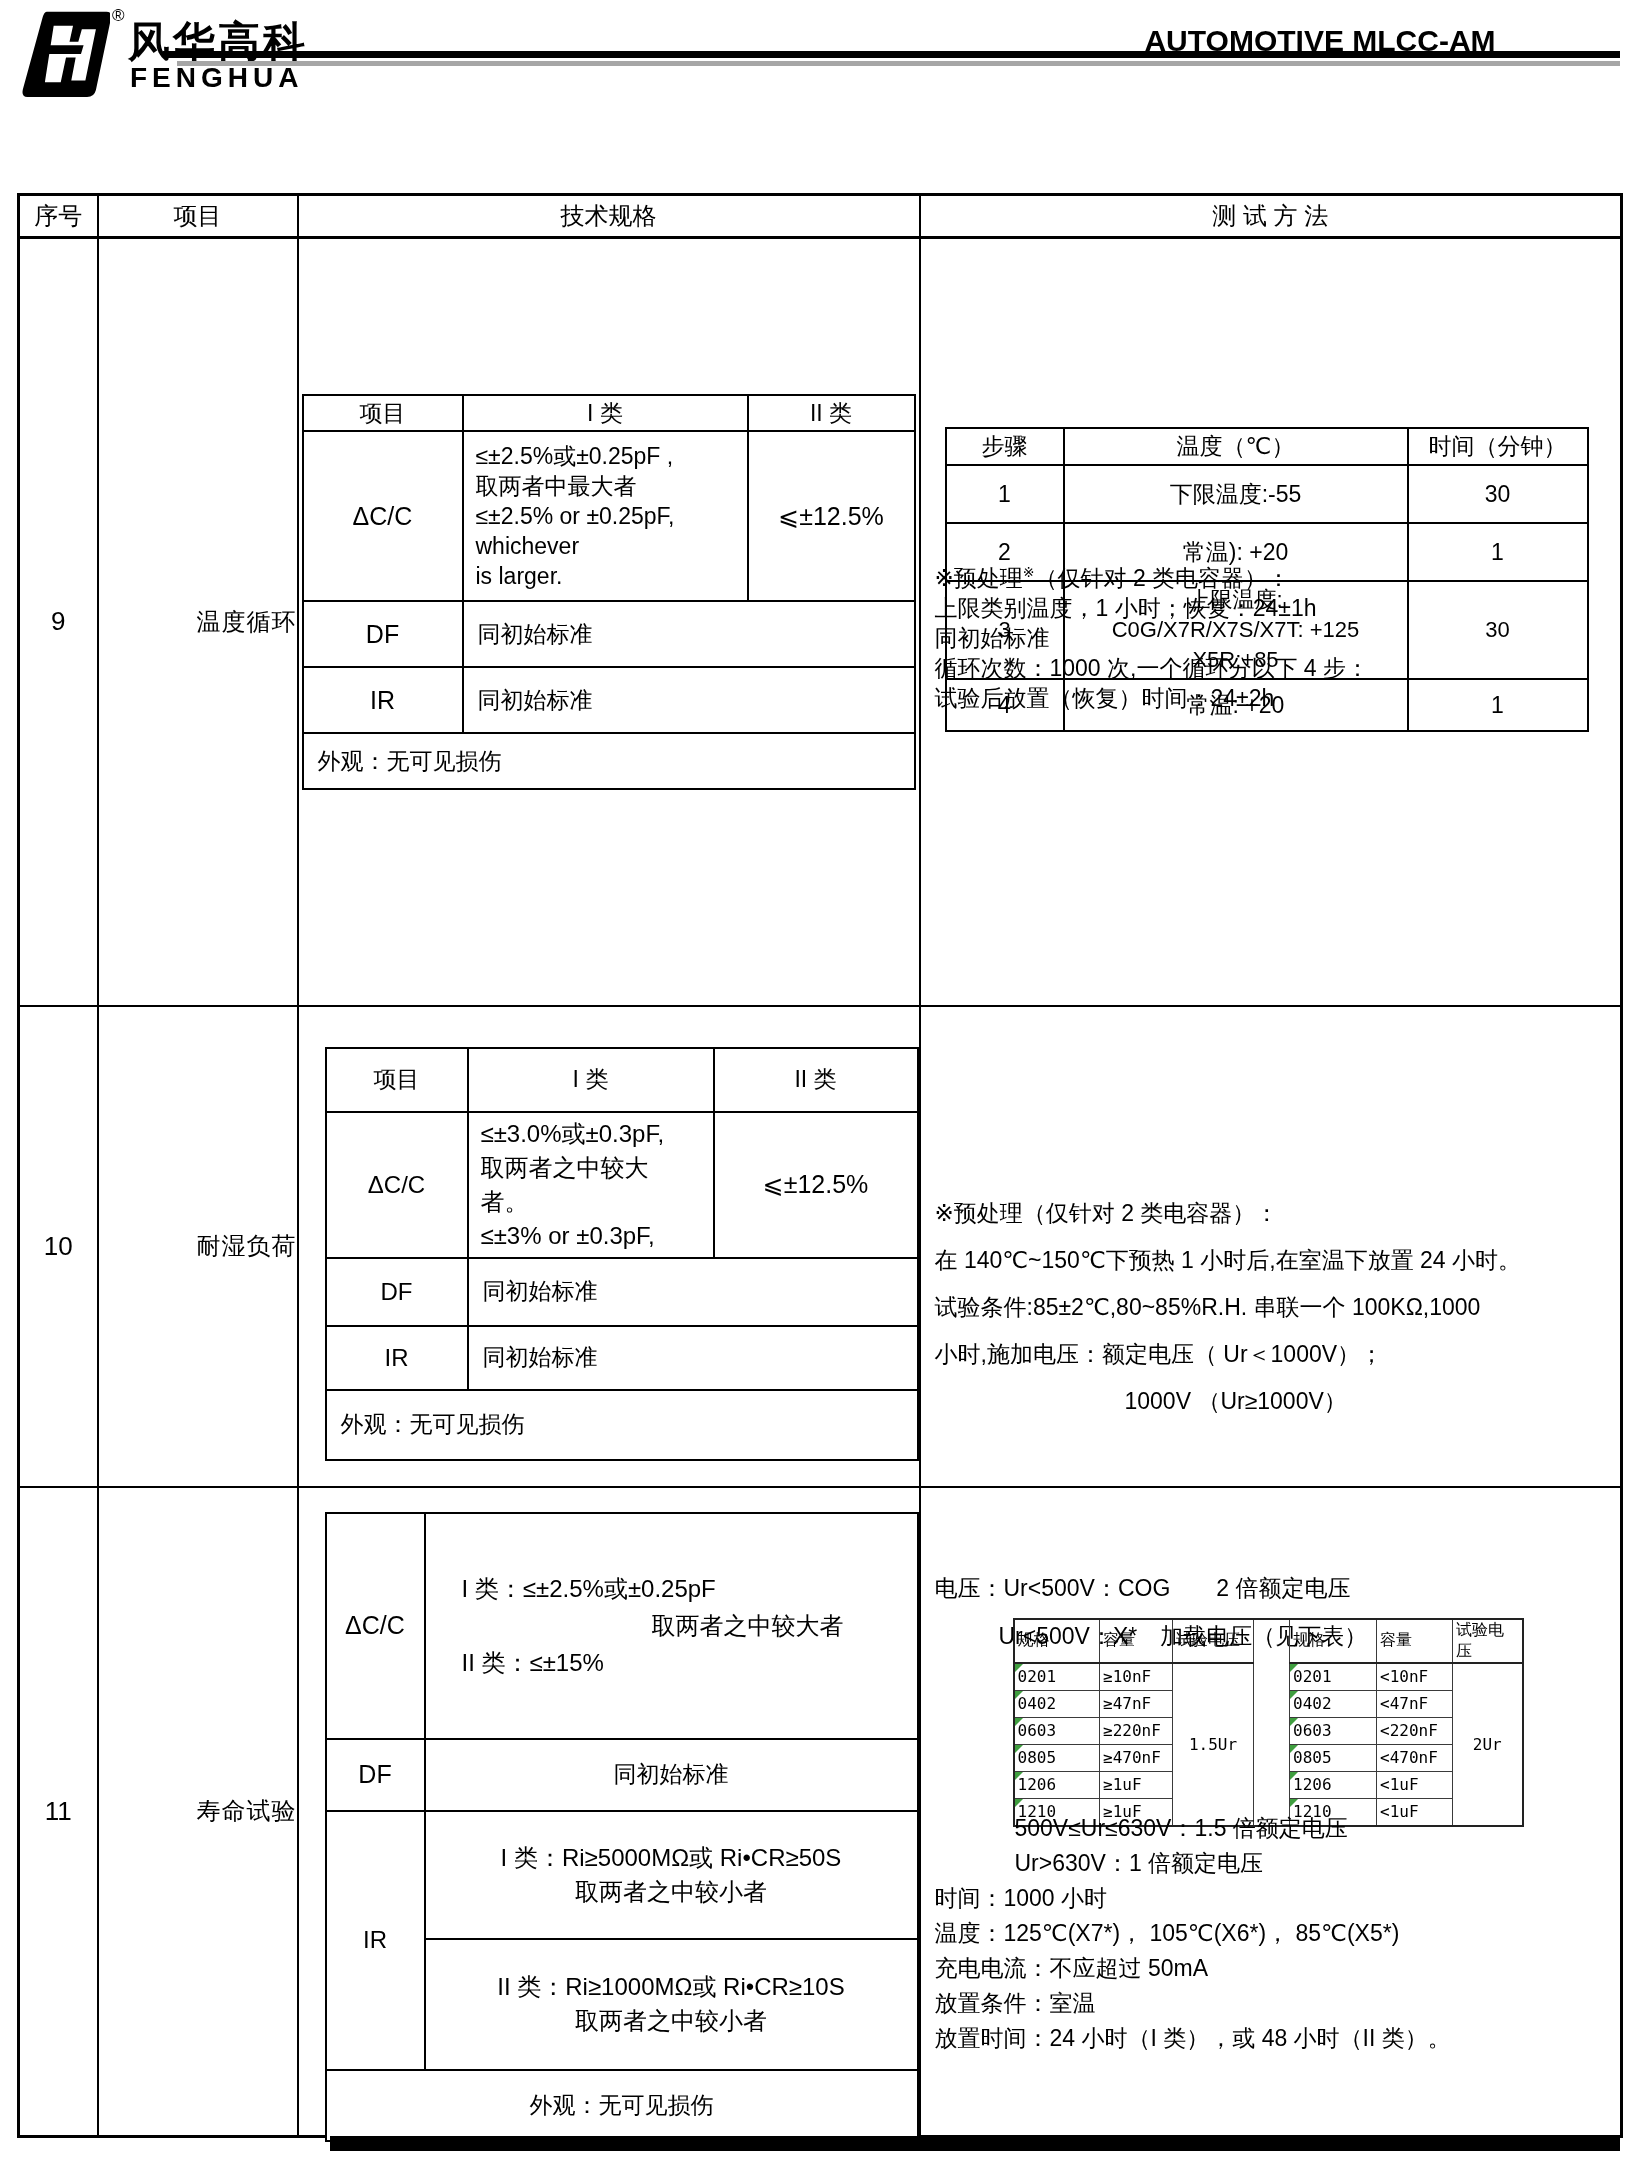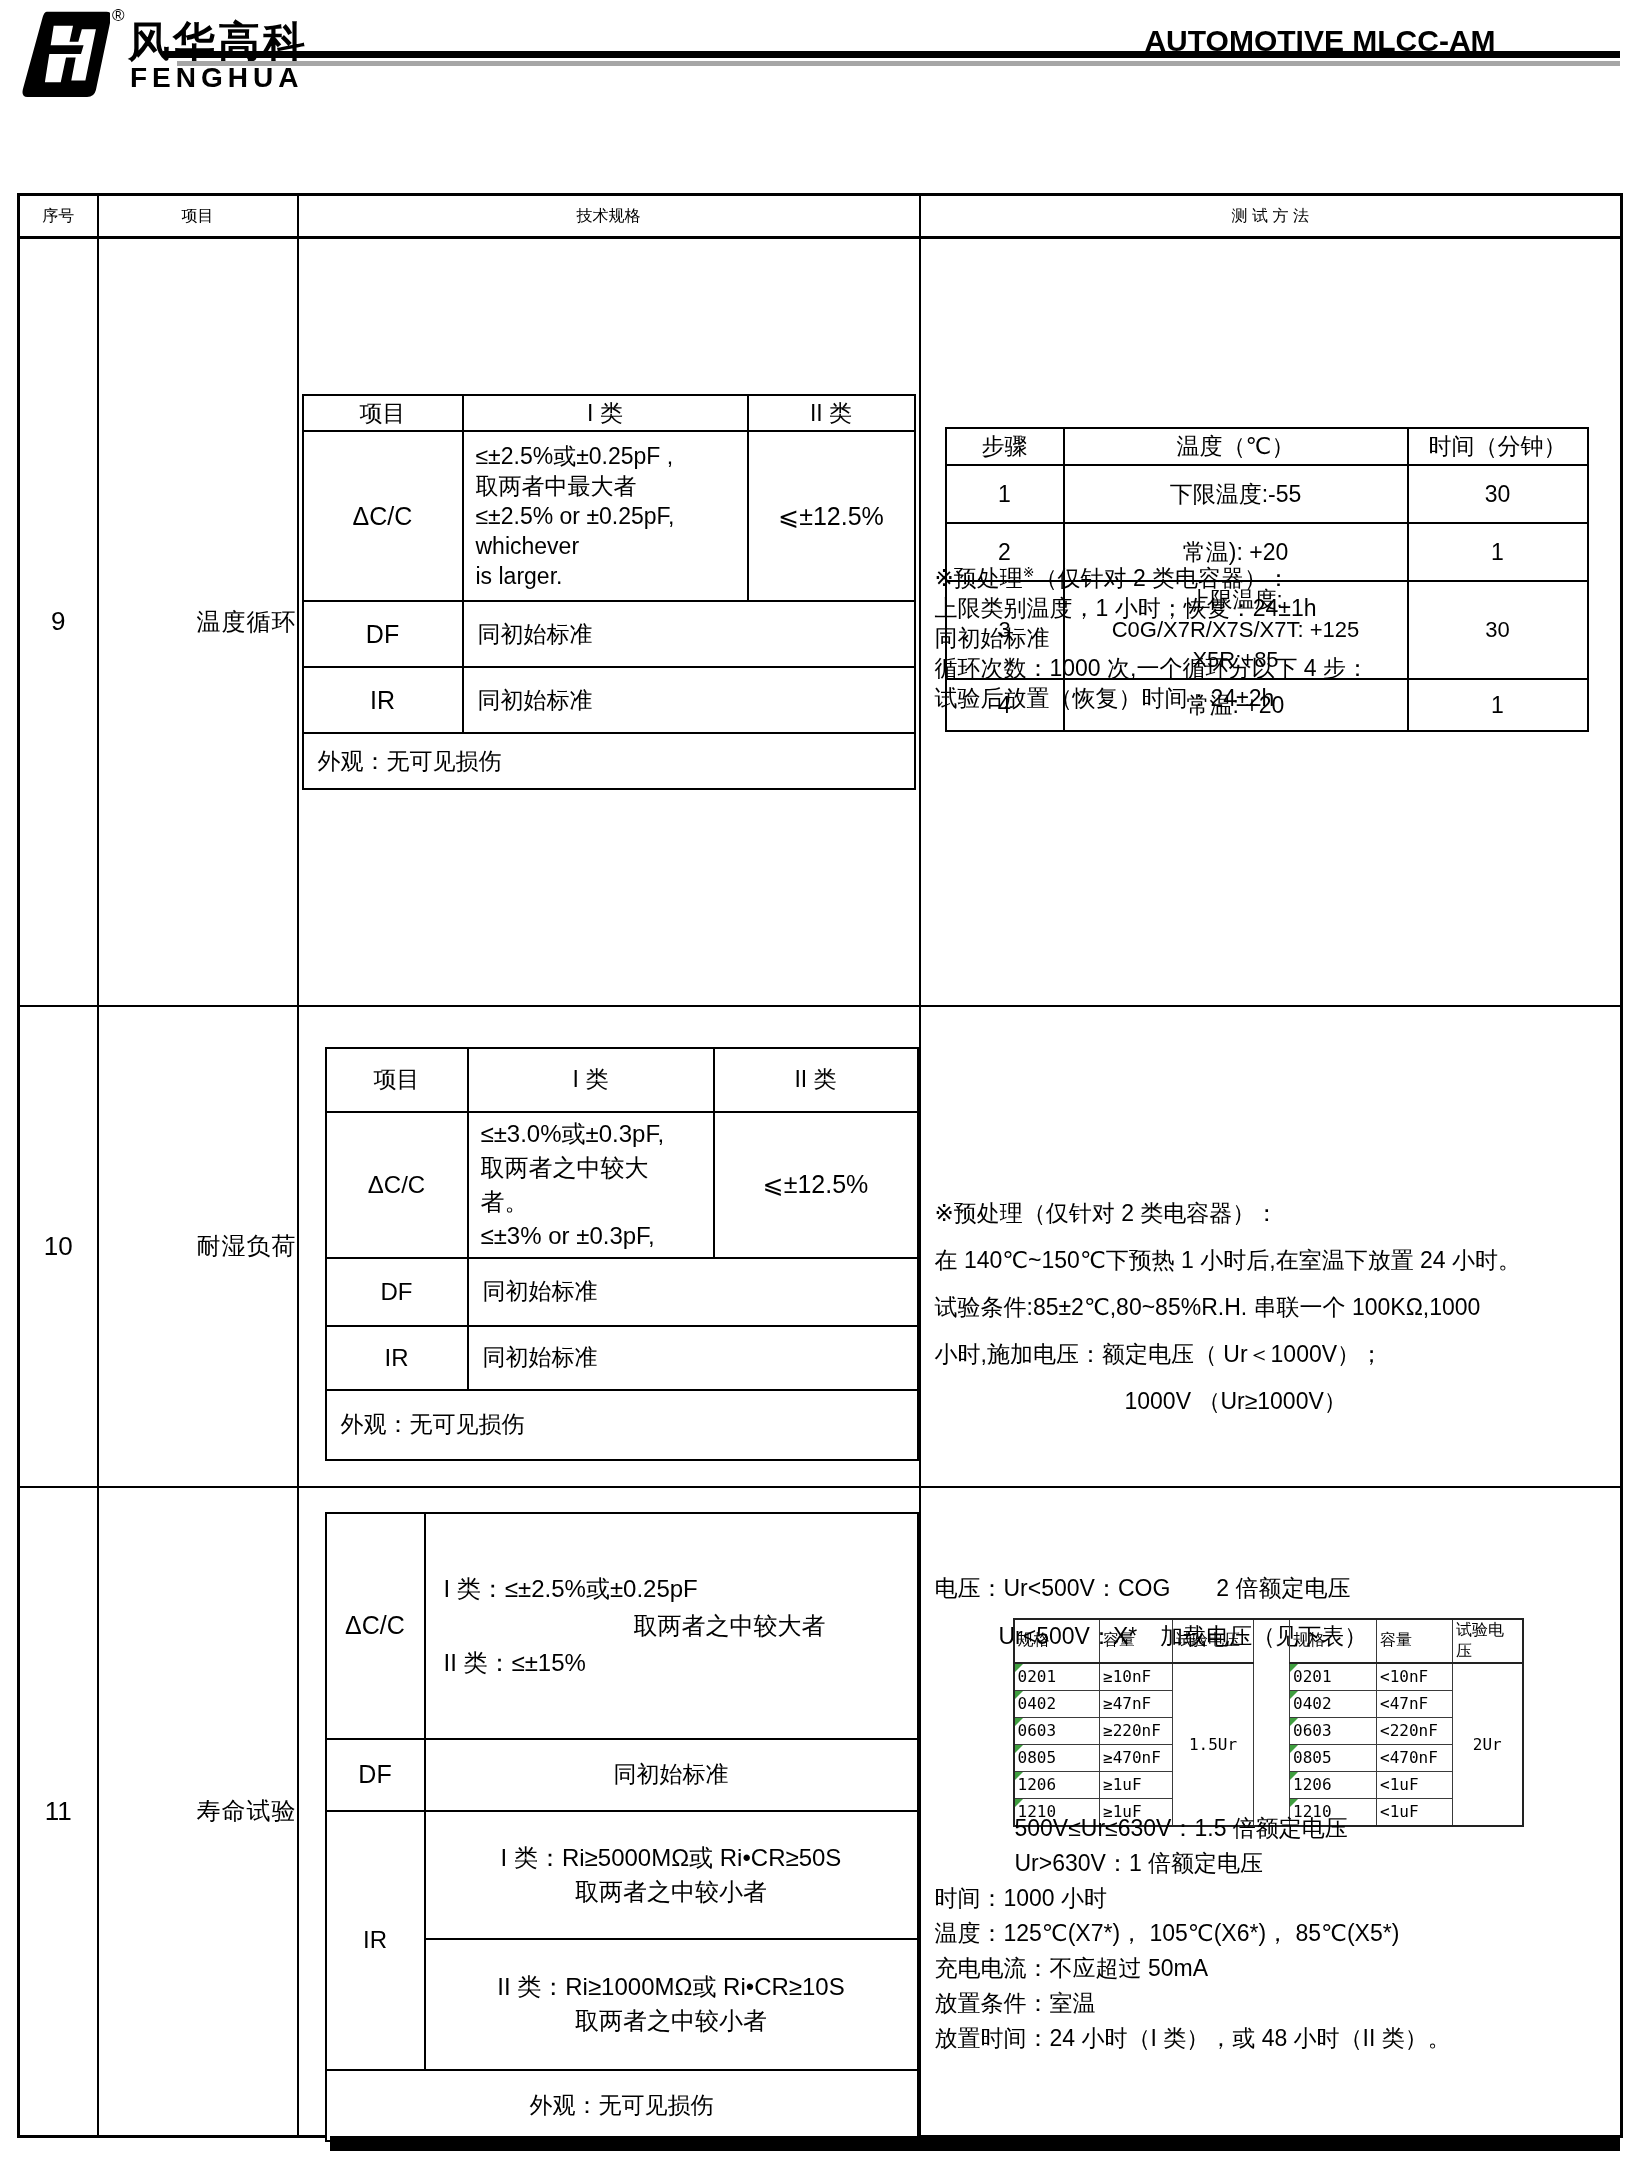--- a/index.html
+++ b/index.html
@@ -10,21 +10,21 @@
   .reg{position:absolute;left:112px;top:6px;font-size:17px;}
   .brand-cn{position:absolute;left:128px;top:14px;font-size:42px;font-weight:bold;letter-spacing:3px;}
   .brand-en{position:absolute;left:130px;top:62px;font-size:28px;font-weight:bold;letter-spacing:5px;}
   .doc-title{position:absolute;left:1020px;top:24px;width:600px;font-size:30px;font-weight:bold;text-align:center;}
   .rule-black{position:absolute;left:163px;top:51px;width:1457px;height:7px;background:#000;}
   .rule-gray{position:absolute;left:177px;top:61px;width:1443px;height:5px;background:var(--rule-gray,#a6a6a6);}
   
   table{border-collapse:collapse;table-layout:fixed;}
   table.main{position:absolute;left:17px;top:193px;width:1603px;}
   table.main>tbody>tr>td{border:2px solid #000;padding:0;vertical-align:middle;}
-  table.main>tbody>tr.thead>td{border-bottom:3px solid #000;height:40px;text-align:center;font-size:16px;}
+  table.main>tbody>tr.thead>td{border-bottom:3px solid #000;height:40px;text-align:center;font-size:24px;}
   table.main{border:3px solid #000;}
   td.c-no{text-align:center;font-size:26px;}
   td.c-item{text-align:right;font-size:24px;letter-spacing:1px;}
   td.c-spec,td.c-method{position:relative;vertical-align:top;}
   
   table.inner{position:absolute;border:2px solid #000;background:#fff;}
   table.inner td{border:2px solid #000;font-size:23px;}
   .t9{left:3px;top:155px;width:612px;}
   .t9 .hrow td{height:32px;text-align:center;}
   .t9 td.lab{text-align:center;font-size:25px;}
@@ -38,21 +38,21 @@
   .t10 td.lab{text-align:center;font-size:24px;}
   .t10 td.big{font-size:25px;text-align:center;}
   .t10 .dccrow td.txt{padding:4px 20px 4px 12px;line-height:34px;height:126px;vertical-align:middle;font-size:24px;}
   .t10 .dfrow td{height:64px;}
   .t10 .irrow td{height:60px;}
   .t10 td.val{padding-left:14px;}
   .t10 .approw td{height:66px;padding-left:14px;}
   .t11{left:26px;top:24px;width:592px;}
   .t11 td.lab{text-align:center;font-size:25px;word-break:break-all;padding:0 14px;}
   .t11 .dccrow td{height:222px;}
-  .t11 .dccrow td.txt{vertical-align:middle;font-size:24px;line-height:37px;padding-left:18px;}
+  .t11 .dccrow td.txt{vertical-align:middle;font-size:24px;line-height:37px;padding-left:36px;}
   .t11 .ind{margin-left:190px;}
   .t11 .dfrow td{height:68px;text-align:center;}
   .t11 .ir1 td{height:124px;text-align:center;line-height:34px;font-size:24px;}
   .t11 .ir2 td{height:127px;text-align:center;line-height:34px;font-size:24px;}
   .t11 .approw td{height:67px;text-align:center;}
   
   .mtext{padding:26px 10px 0 14px;font-size:23px;line-height:30px;}
   .mtext sup{font-size:14px;vertical-align:super;}
   table.steps{position:absolute;left:24px;top:188px;width:642px;border:2px solid #000;}
   table.steps td{border:2px solid #000;text-align:center;font-size:23px;}

